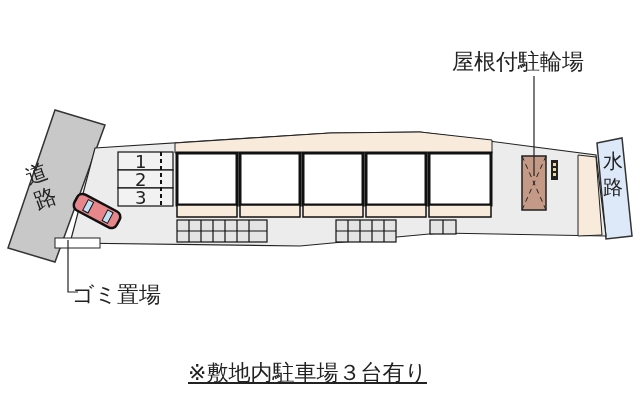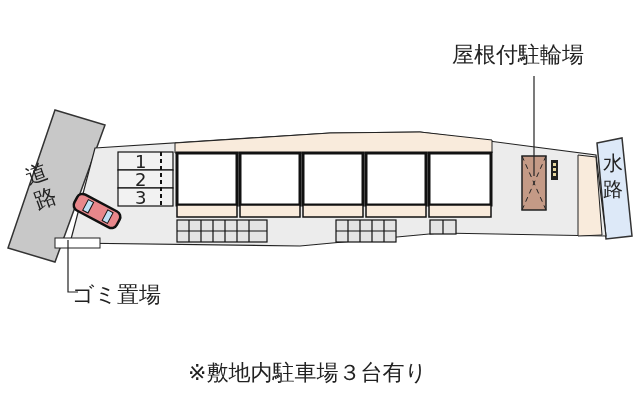--- a/index.html
+++ b/index.html
@@ -79,20 +79,20 @@
       <rect x="553" y="168" width="3" height="3" fill="#e8d9a0"></rect>
       <rect x="553" y="173" width="3" height="3" fill="#e8d9a0"></rect>
   </g>
 
   <polygon points="578,155 596,157 602,235 578,236" fill="#f9ebdc" stroke="#222" stroke-width="1"></polygon>
 
   <line x1="534" y1="76" x2="534" y2="176" stroke="#222" stroke-width="1.2"></line>
   <polyline points="68,240 68,292 78,292" fill="none" stroke="#222" stroke-width="1.2"></polyline>
 </svg>
 
-<div class="lbl" style="left:452px;top:40px;font-size:22px;">屋根付駐輪場</div>
+<div class="lbl" style="left:452px;top:47px;font-size:22px;">屋根付駐輪場</div>
 <div class="lbl" style="left:30px;top:160px;font-size:22px;width:24px;white-space:normal;line-height:26px;transform:rotate(-20deg);">道路</div>
-<div class="lbl" style="left:603px;top:150px;font-size:20px;width:22px;white-space:normal;line-height:26px;">水路</div>
+<div class="lbl" style="left:603px;top:150px;font-size:20px;width:22px;white-space:normal;line-height:26px;font-family:Liberation Mono, monospace;">水路</div>
 <div class="lbl" style="left:72px;top:280px;font-size:22px;">ゴミ置場</div>
 <div class="lbl" style="left:135px;top:151px;font-size:18px;">1</div>
 <div class="lbl" style="left:135px;top:169px;font-size:18px;">2</div>
 <div class="lbl" style="left:135px;top:187px;font-size:18px;">3</div>
-<div class="lbl" style="left:188px;top:358px;font-size:22px;">※敷地内駐車場３台有り</div>
+<div class="lbl" style="left:188px;top:358px;font-size:22px;text-decoration:underline;">※敷地内駐車場３台有り</div>
 
 </body></html>

